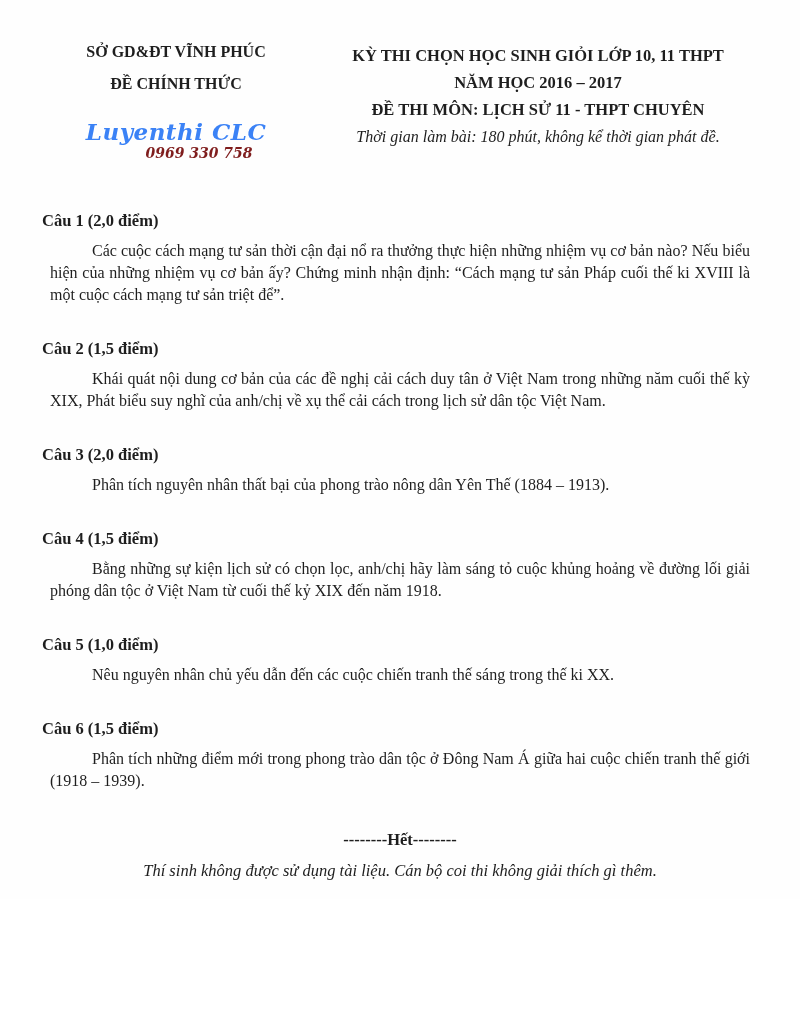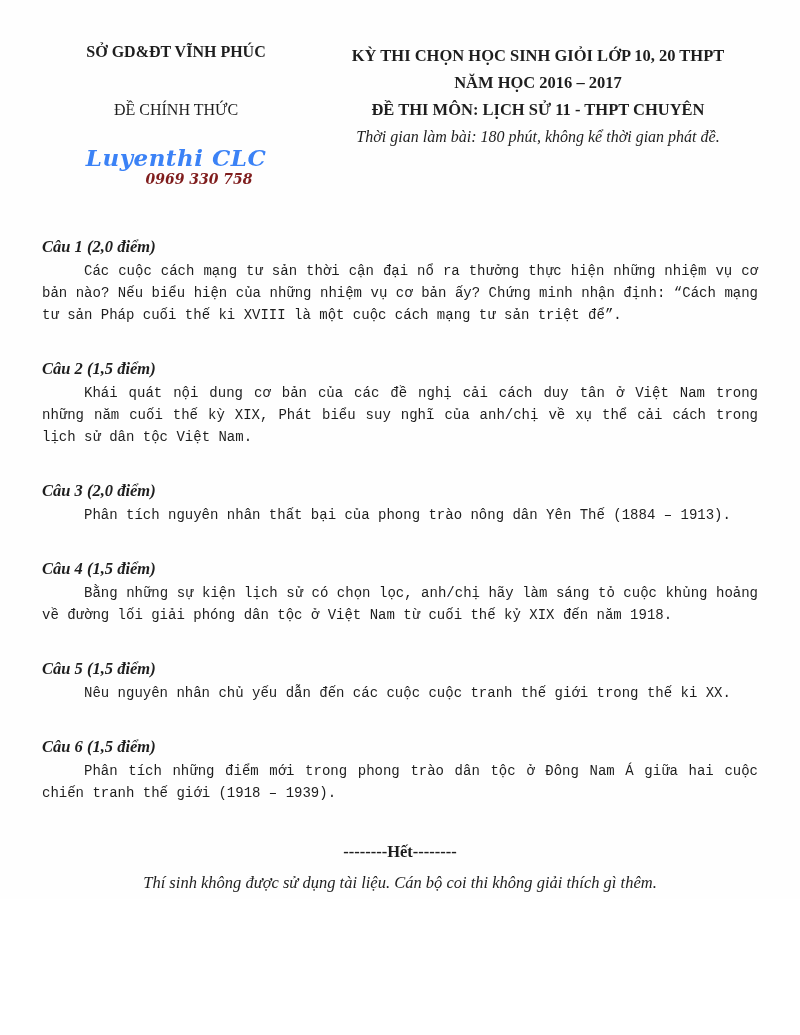--- a/index.html
+++ b/index.html
@@ -29,24 +29,24 @@
     flex: 0 0 268px;
     text-align: center;
   }
   .dept {
     font-weight: bold;
     font-size: 16px;
     line-height: 20px;
     white-space: nowrap;
   }
   .official {
-    font-weight: normal;
+    font-weight: bold;
     font-size: 16px;
     line-height: 20px;
-    margin-top: 38px;
+    margin-top: 12px;
     white-space: nowrap;
   }
   .logo {
     margin-top: 26px;
     line-height: 1;
   }
   .logo-name {
     font-family: "DejaVu Serif", serif;
     font-weight: bold;
     font-style: italic;
@@ -84,29 +84,27 @@
     margin-top: 50px;
   }
   .question {
     margin-bottom: 32px;
   }
   .q-label {
     font-weight: bold;
     font-size: 16.5px;
     line-height: 22px;
     margin-bottom: 2px;
-    font-style: italic;
   }
   .q-text {
-    font-size: 14px;
+    font-size: 16px;
     line-height: 22px;
     text-align: justify;
     text-indent: 42px;
-    margin: 0;
-    font-family: Liberation Mono, monospace;
+    margin: 8px;
   }
 
   
   .footer {
     margin-top: 37px;
     text-align: center;
     font-family: Liberation Serif, serif;
   }
   .end-marker {
     font-weight: bold;
@@ -128,21 +126,21 @@
   <div class="header">
     <div class="header-left">
       <div class="dept">SỞ GD&amp;ĐT VĨNH PHÚC</div>
       <div class="official">ĐỀ CHÍNH THỨC</div>
       <div class="logo">
         <div class="logo-name" style="color: #3b82f6;">Luyenthi CLC</div>
         <div class="logo-phone" style="color: #7f1d1d;">0969 330 758</div>
       </div>
     </div>
     <div class="header-right">
-      <div class="exam-title">KỲ THI CHỌN HỌC SINH GIỎI LỚP 10, 20 THPT</div>
+      <div class="exam-title">KỲ THI CHỌN HỌC SINH GIỎI LỚP 10, 11 THPT</div>
       <div class="exam-year">NĂM HỌC 2016 – 2017</div>
       <div class="exam-subject">ĐỀ THI MÔN: LỊCH SỬ 11 - THPT CHUYÊN</div>
       <div class="exam-duration">Thời gian làm bài: 180 phút, không kể thời gian phát đề.</div>
     </div>
   </div>
 
   <div class="questions">
     <div class="question">
       <div class="q-label">Câu 1 (2,0 điểm)</div>
       <p class="q-text">Các cuộc cách mạng tư sản thời cận đại nổ ra thưởng thực hiện những nhiệm vụ cơ bản nào? Nếu biểu hiện của những nhiệm vụ cơ bản ấy? Chứng minh nhận định: “Cách mạng tư sản Pháp cuối thế ki XVIII là một cuộc cách mạng tư sản triệt để”.</p>
@@ -153,22 +151,22 @@
     </div>
     <div class="question">
       <div class="q-label">Câu 3 (2,0 điểm)</div>
       <p class="q-text">Phân tích nguyên nhân thất bại của phong trào nông dân Yên Thế (1884 – 1913).</p>
     </div>
     <div class="question">
       <div class="q-label">Câu 4 (1,5 điểm)</div>
       <p class="q-text">Bằng những sự kiện lịch sử có chọn lọc, anh/chị hãy làm sáng tỏ cuộc khủng hoảng về đường lối giải phóng dân tộc ở Việt Nam từ cuối thế kỷ XIX đến năm 1918.</p>
     </div>
     <div class="question">
-      <div class="q-label">Câu 5 (1,5 điểm)</div>
-      <p class="q-text">Nêu nguyên nhân chủ yếu dẫn đến các cuộc cuộc tranh thế giới trong thế ki XX.</p>
+      <div class="q-label">Câu 5 (1,0 điểm)</div>
+      <p class="q-text">Nêu nguyên nhân chủ yếu dẫn đến các cuộc chiến tranh thế sáng trong thế ki XX.</p>
     </div>
     <div class="question">
       <div class="q-label">Câu 6 (1,5 điểm)</div>
       <p class="q-text">Phân tích những điểm mới trong phong trào dân tộc ở Đông Nam Á giữa hai cuộc chiến tranh thế giới (1918 – 1939).</p>
     </div>
   </div>
 
   <div class="footer">
     <div class="end-marker">--------Hết--------</div>
     <div class="exam-note">Thí sinh không được sử dụng tài liệu. Cán bộ coi thi không giải thích gì thêm.</div>

